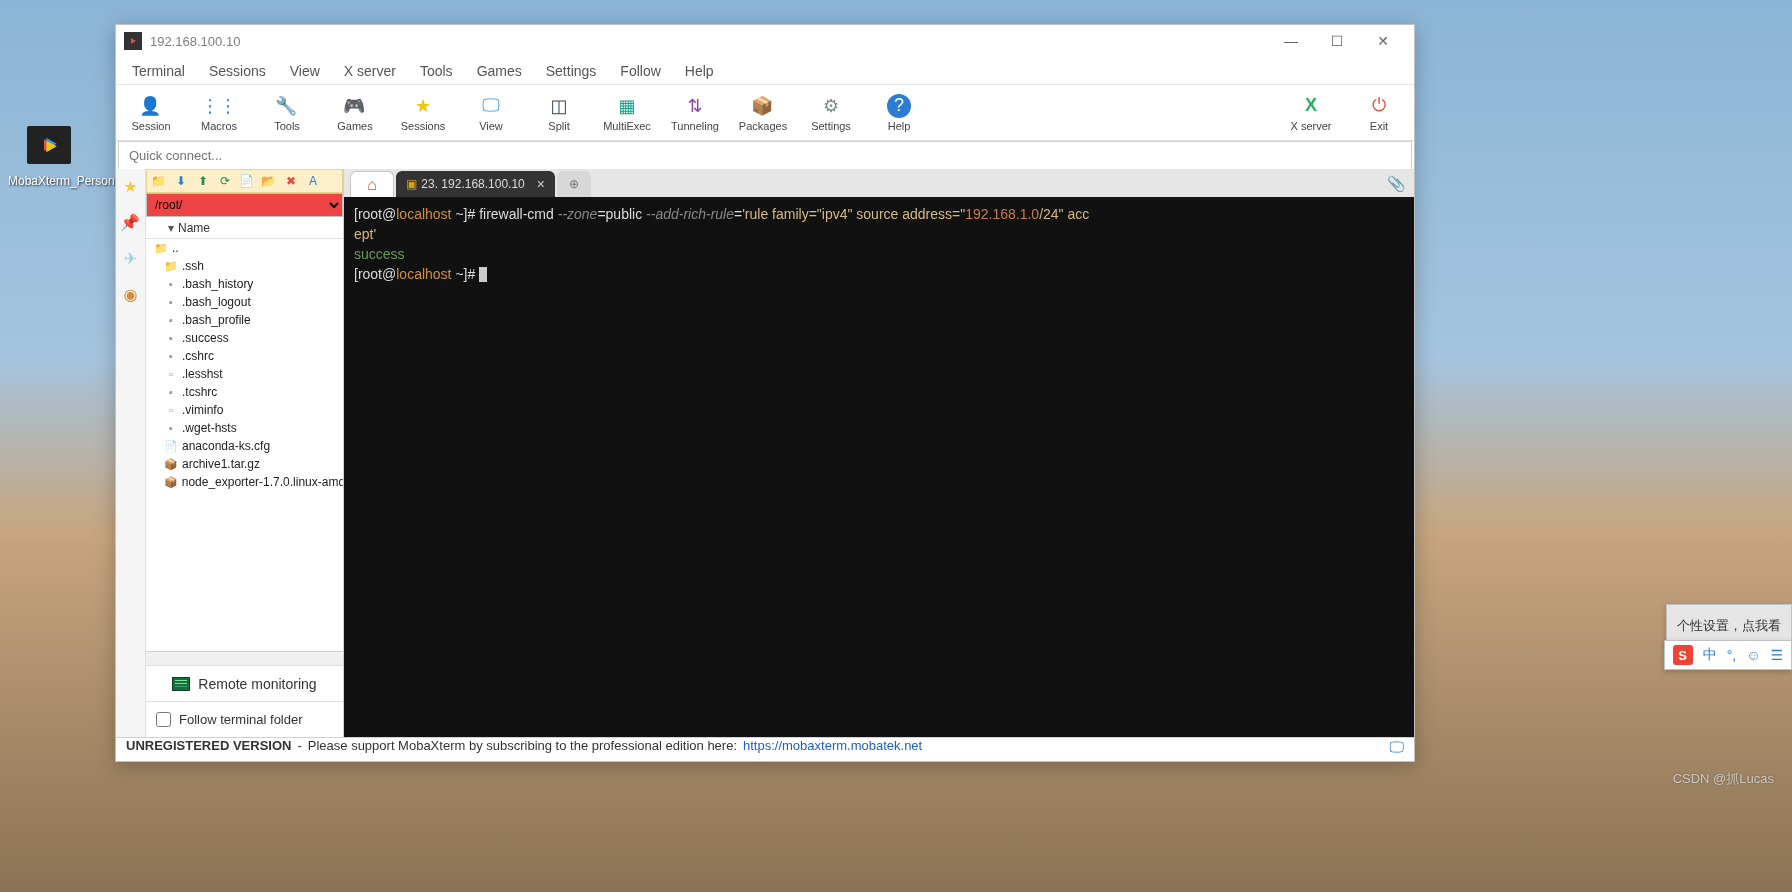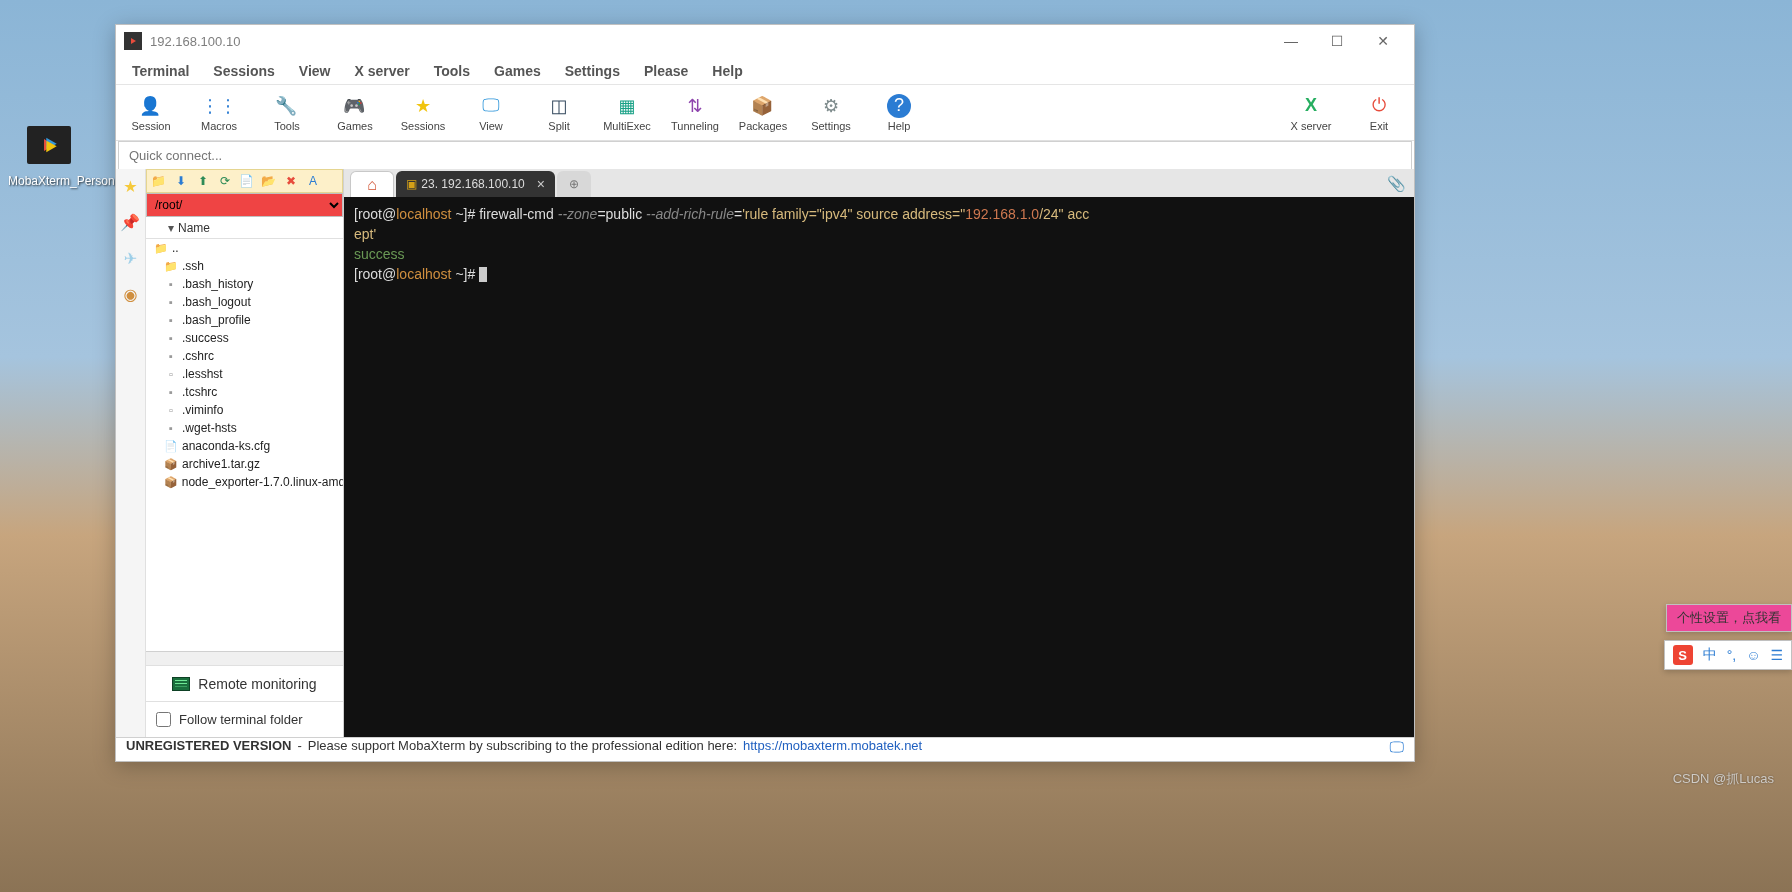--- a/index.html
+++ b/index.html
@@ -16,21 +16,21 @@
 .mx-ico .t3 { border-left-color: #f1c40f; transform: rotate(240deg); }
 
 .window { position: absolute; left: 115px; top: 24px; width: 1300px; height: 738px; background: #fff; border: 1px solid #c0c0c0; box-shadow: 0 4px 20px rgba(0,0,0,.25); display: flex; flex-direction: column; }
 .titlebar { height: 32px; display: flex; align-items: center; padding: 0 8px; color: #7e7e7e; font-size: 13px; }
 .titlebar .app-ico { width: 18px; height: 18px; background: #333; margin-right: 8px; display: flex; align-items: center; justify-content: center; }
 .titlebar .app-ico .m1 { width: 0; height: 0; border-left: 5px solid #e74c3c; border-top: 3px solid transparent; border-bottom: 3px solid transparent; }
 .win-controls { margin-left: auto; display: flex; }
 .win-btn { width: 46px; height: 32px; display: flex; align-items: center; justify-content: center; color: #666; font-size: 14px; cursor: pointer; }
 
 .menubar { height: 28px; display: flex; align-items: center; padding: 0 6px; border-bottom: 1px solid #e5e5e5; font-size: 14px; color: #555; gap: 4px; }
-.menubar span { padding: 4px 10px; cursor: pointer; font-weight: bold; }
+.menubar span { padding: 4px 10px; cursor: pointer; }
 
 .toolbar { height: 56px; display: flex; align-items: center; padding: 2px 6px; border-bottom: 1px solid #e0e0e0; gap: 10px; }
 .tool-btn { display: flex; flex-direction: column; align-items: center; width: 58px; cursor: pointer; font-size: 11px; color: #444; }
 .tool-btn .ti { width: 24px; height: 24px; margin-bottom: 2px; display: flex; align-items: center; justify-content: center; font-size: 18px; }
 .tool-spacer { flex: 1; }
 
 .quick-connect { height: 28px; border: 1px solid #d0d0d0; margin: 0 2px; border-bottom: none; }
 .quick-connect input { width: 100%; height: 100%; border: none; padding: 0 10px; font-size: 13px; color: #888; outline: none; }
 
 .workspace { flex: 1; display: flex; min-height: 0; }
@@ -67,21 +67,21 @@
 .terminal .str { color: #d7ba7d; }
 .terminal .num { color: #ce7850; }
 .terminal .ok { color: #6a9955; }
 .cursor { display: inline-block; width: 8px; height: 15px; background: #ccc; vertical-align: middle; }
 
 .statusbar { height: 24px; background: #fff; border-top: 1px solid #d0d0d0; display: flex; padding: 0 10px; font-size: 13px; color: #333; gap: 6px; }
 .statusbar a { color: #2060c0; text-decoration: none; }
 .statusbar b { font-weight: 700; }
 .sb-right { margin-left: auto; color: #2b7cd3; font-size: 15px; }
 
-.ime-pop { position: absolute; right: 0; top: 604px; background: #ec4899; border: 1px solid #c0c0c0; padding: 4px 10px; font-size: 13px; color: #333; box-shadow: 0 2px 6px rgba(0,0,0,.2); }
+.ime-pop { position: absolute; right: 0; top: 604px; background: #e5e5e5; border: 1px solid #c0c0c0; padding: 12px 10px; font-size: 13px; color: #333; box-shadow: 0 2px 6px rgba(0,0,0,.2); }
 .ime-bar { position: absolute; right: 0; top: 640px; background: #fff; border: 1px solid #c0c0c0; padding: 4px 8px; display: flex; align-items: center; gap: 10px; font-size: 14px; box-shadow: 0 2px 6px rgba(0,0,0,.2); }
 .ime-bar .sogou { width: 20px; height: 20px; background: #e43; color: #fff; border-radius: 3px; display: flex; align-items: center; justify-content: center; font-weight: bold; font-size: 13px; }
 .watermark { position: absolute; right: 18px; bottom: 104px; color: #d8d8d8; font-size: 13px; opacity: .85; text-shadow: 0 0 2px rgba(0,0,0,.5); }
 
 .fc-folder { color: #f5c93b; }
 .fc-file { color: #999; }
 .fc-doc { color: #d0a83a; }
 .fc-arc { color: #3b7cc4; }
 .ti-session{color:#2b7cd3}.ti-servers{color:#2b7cd3}.ti-tools{color:#e74c3c}.ti-games{color:#f39c12}.ti-sessions{color:#f1c40f}.ti-view{color:#3498db}.ti-split{color:#34495e}.ti-multi{color:#16a085}.ti-tunnel{color:#8e44ad}.ti-pkg{color:#2980b9}.ti-settings{color:#7f8c8d}.ti-help{background:#2b7cd3;color:#fff;border-radius:50%;width:22px;height:22px;font-size:14px}.ti-x{color:#27ae60;font-weight:bold}.ti-exit{color:#e74c3c}
 .star{color:#f5c93b}.pin{color:#d08f3f}.plane{color:#9ecfe8}.globe{color:#d08f3f}
@@ -115,21 +115,21 @@
     </div>
 
     <div class="menubar" id="menubar">
         <span>Terminal</span>
         <span>Sessions</span>
         <span>View</span>
         <span>X server</span>
         <span>Tools</span>
         <span>Games</span>
         <span>Settings</span>
-        <span>Please</span>
+        <span>Follow</span>
         <span>Help</span>
       </div>
 
     <div class="toolbar" id="toolbar">
         <div class="tool-btn">
           <div class="ti ti-session">👤</div>
           <div>Session</div>
         </div>
         <div class="tool-btn">
           <div class="ti ti-servers">⋮⋮</div>

